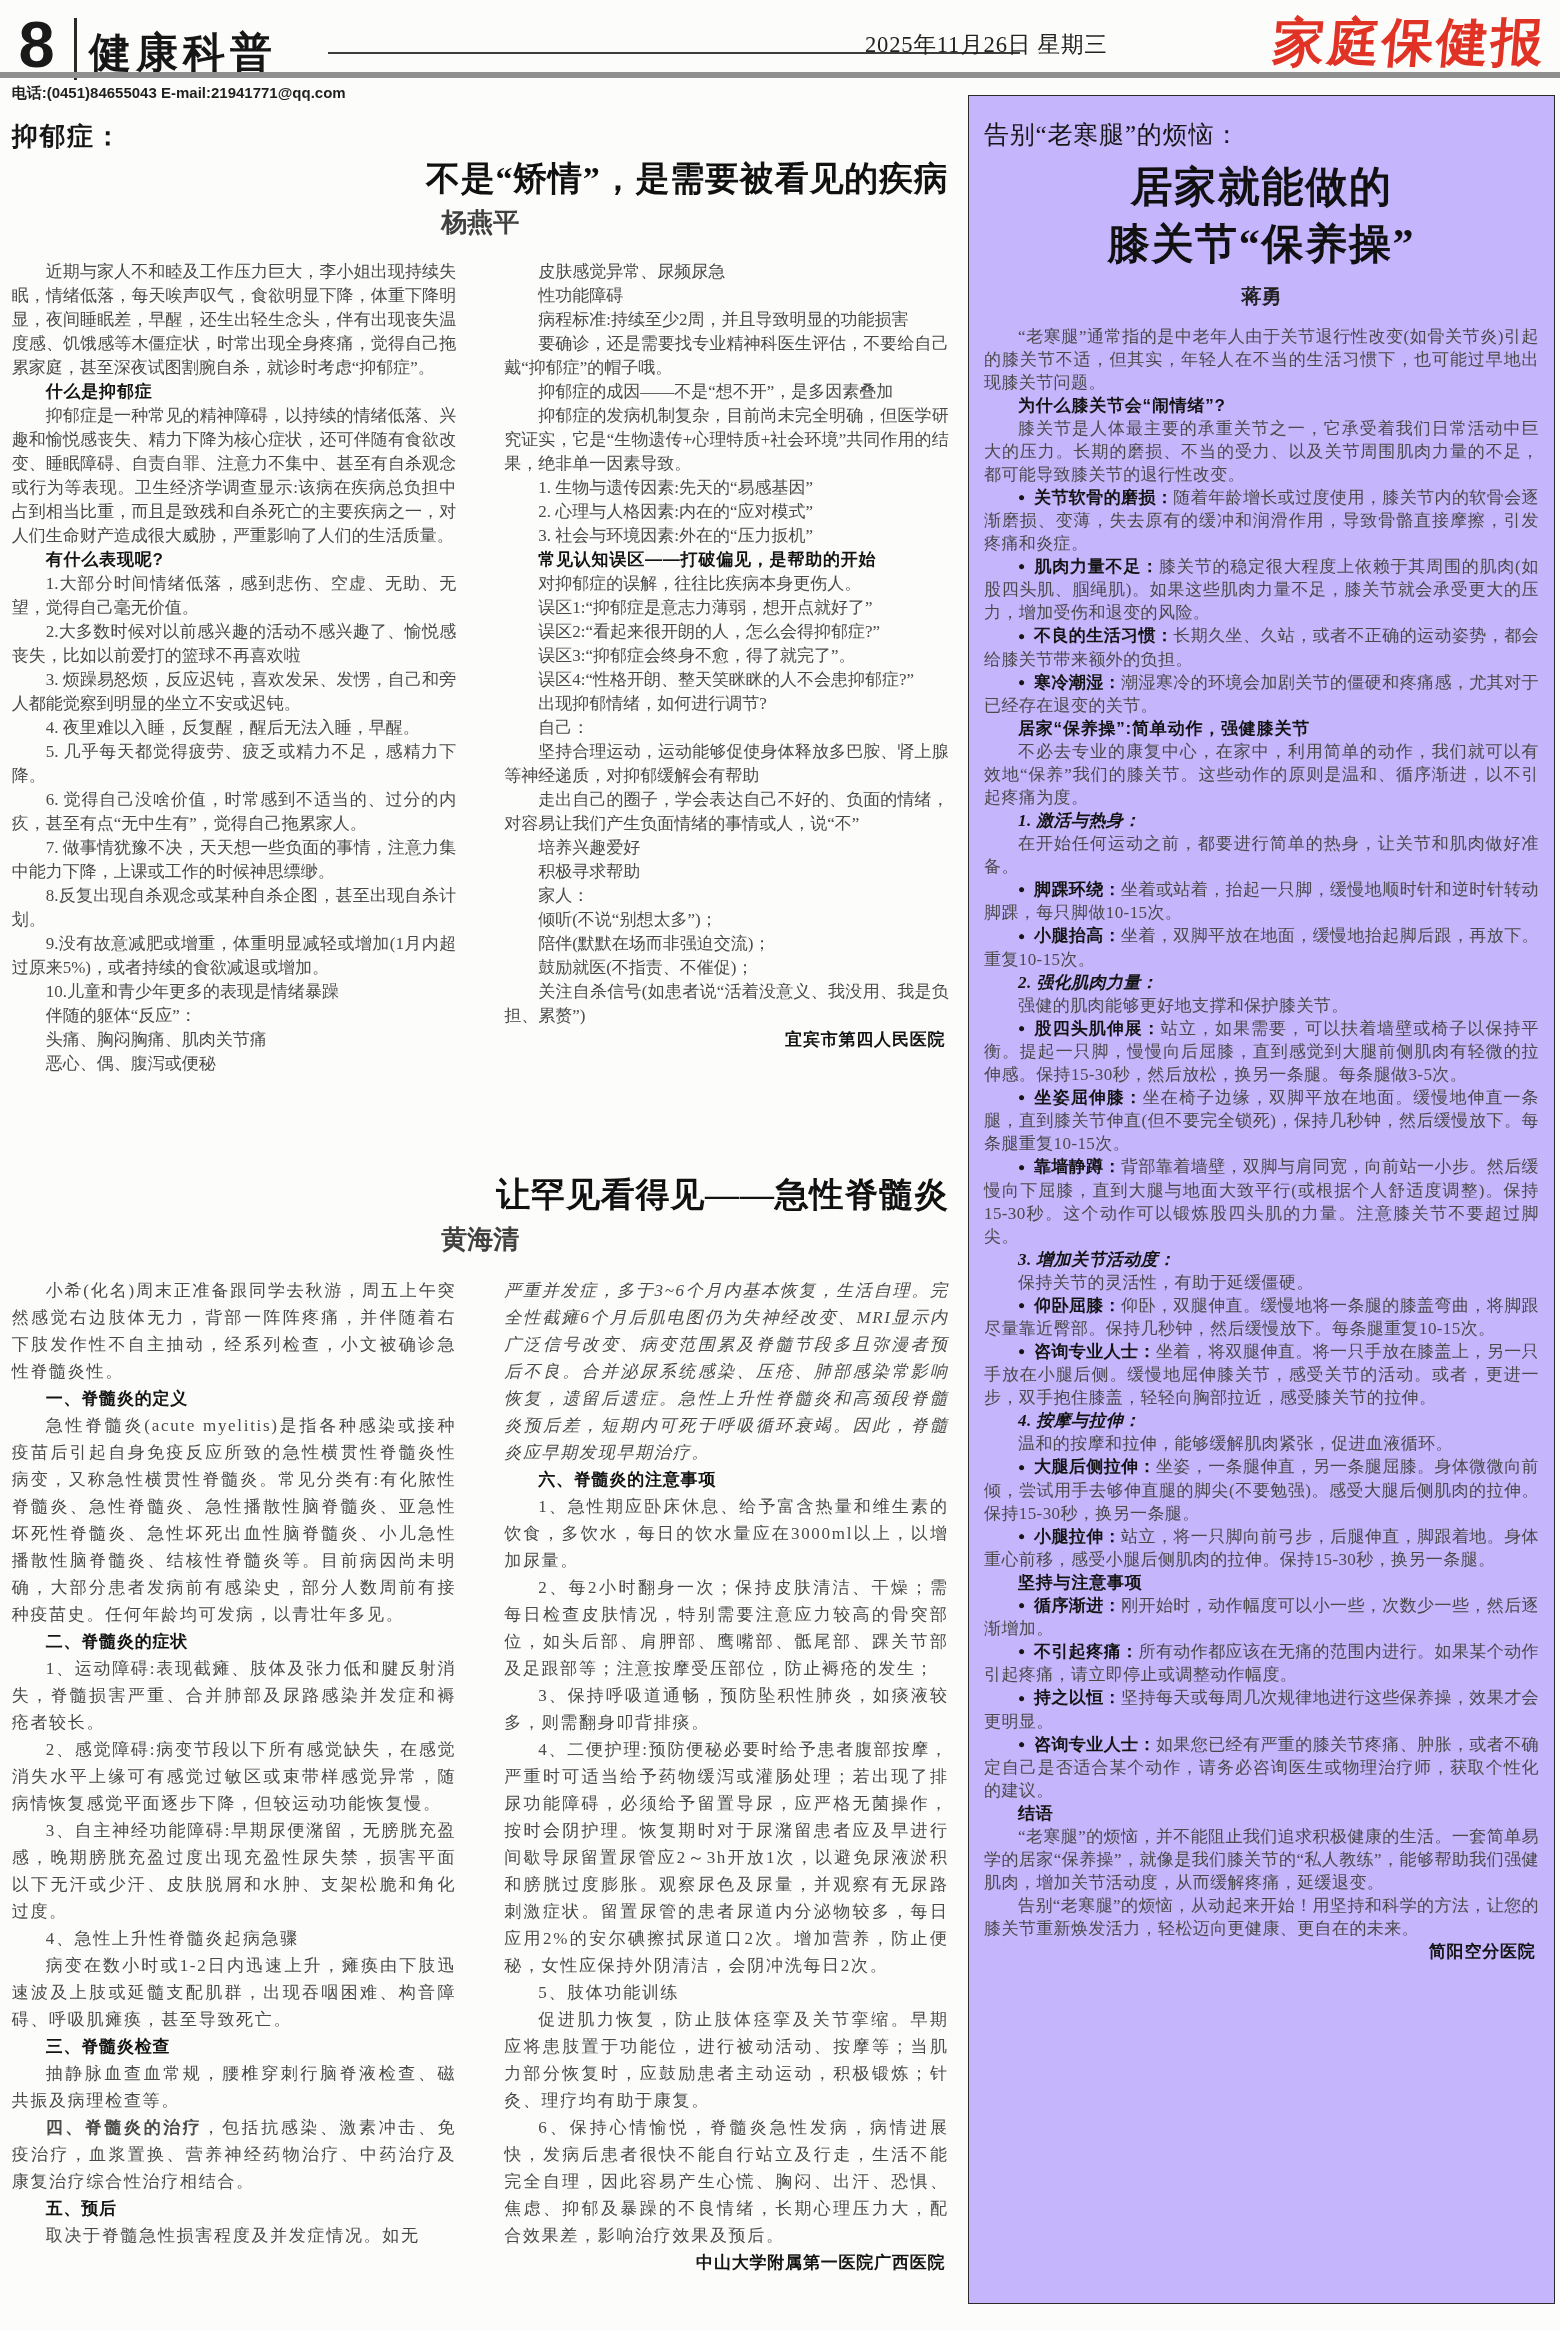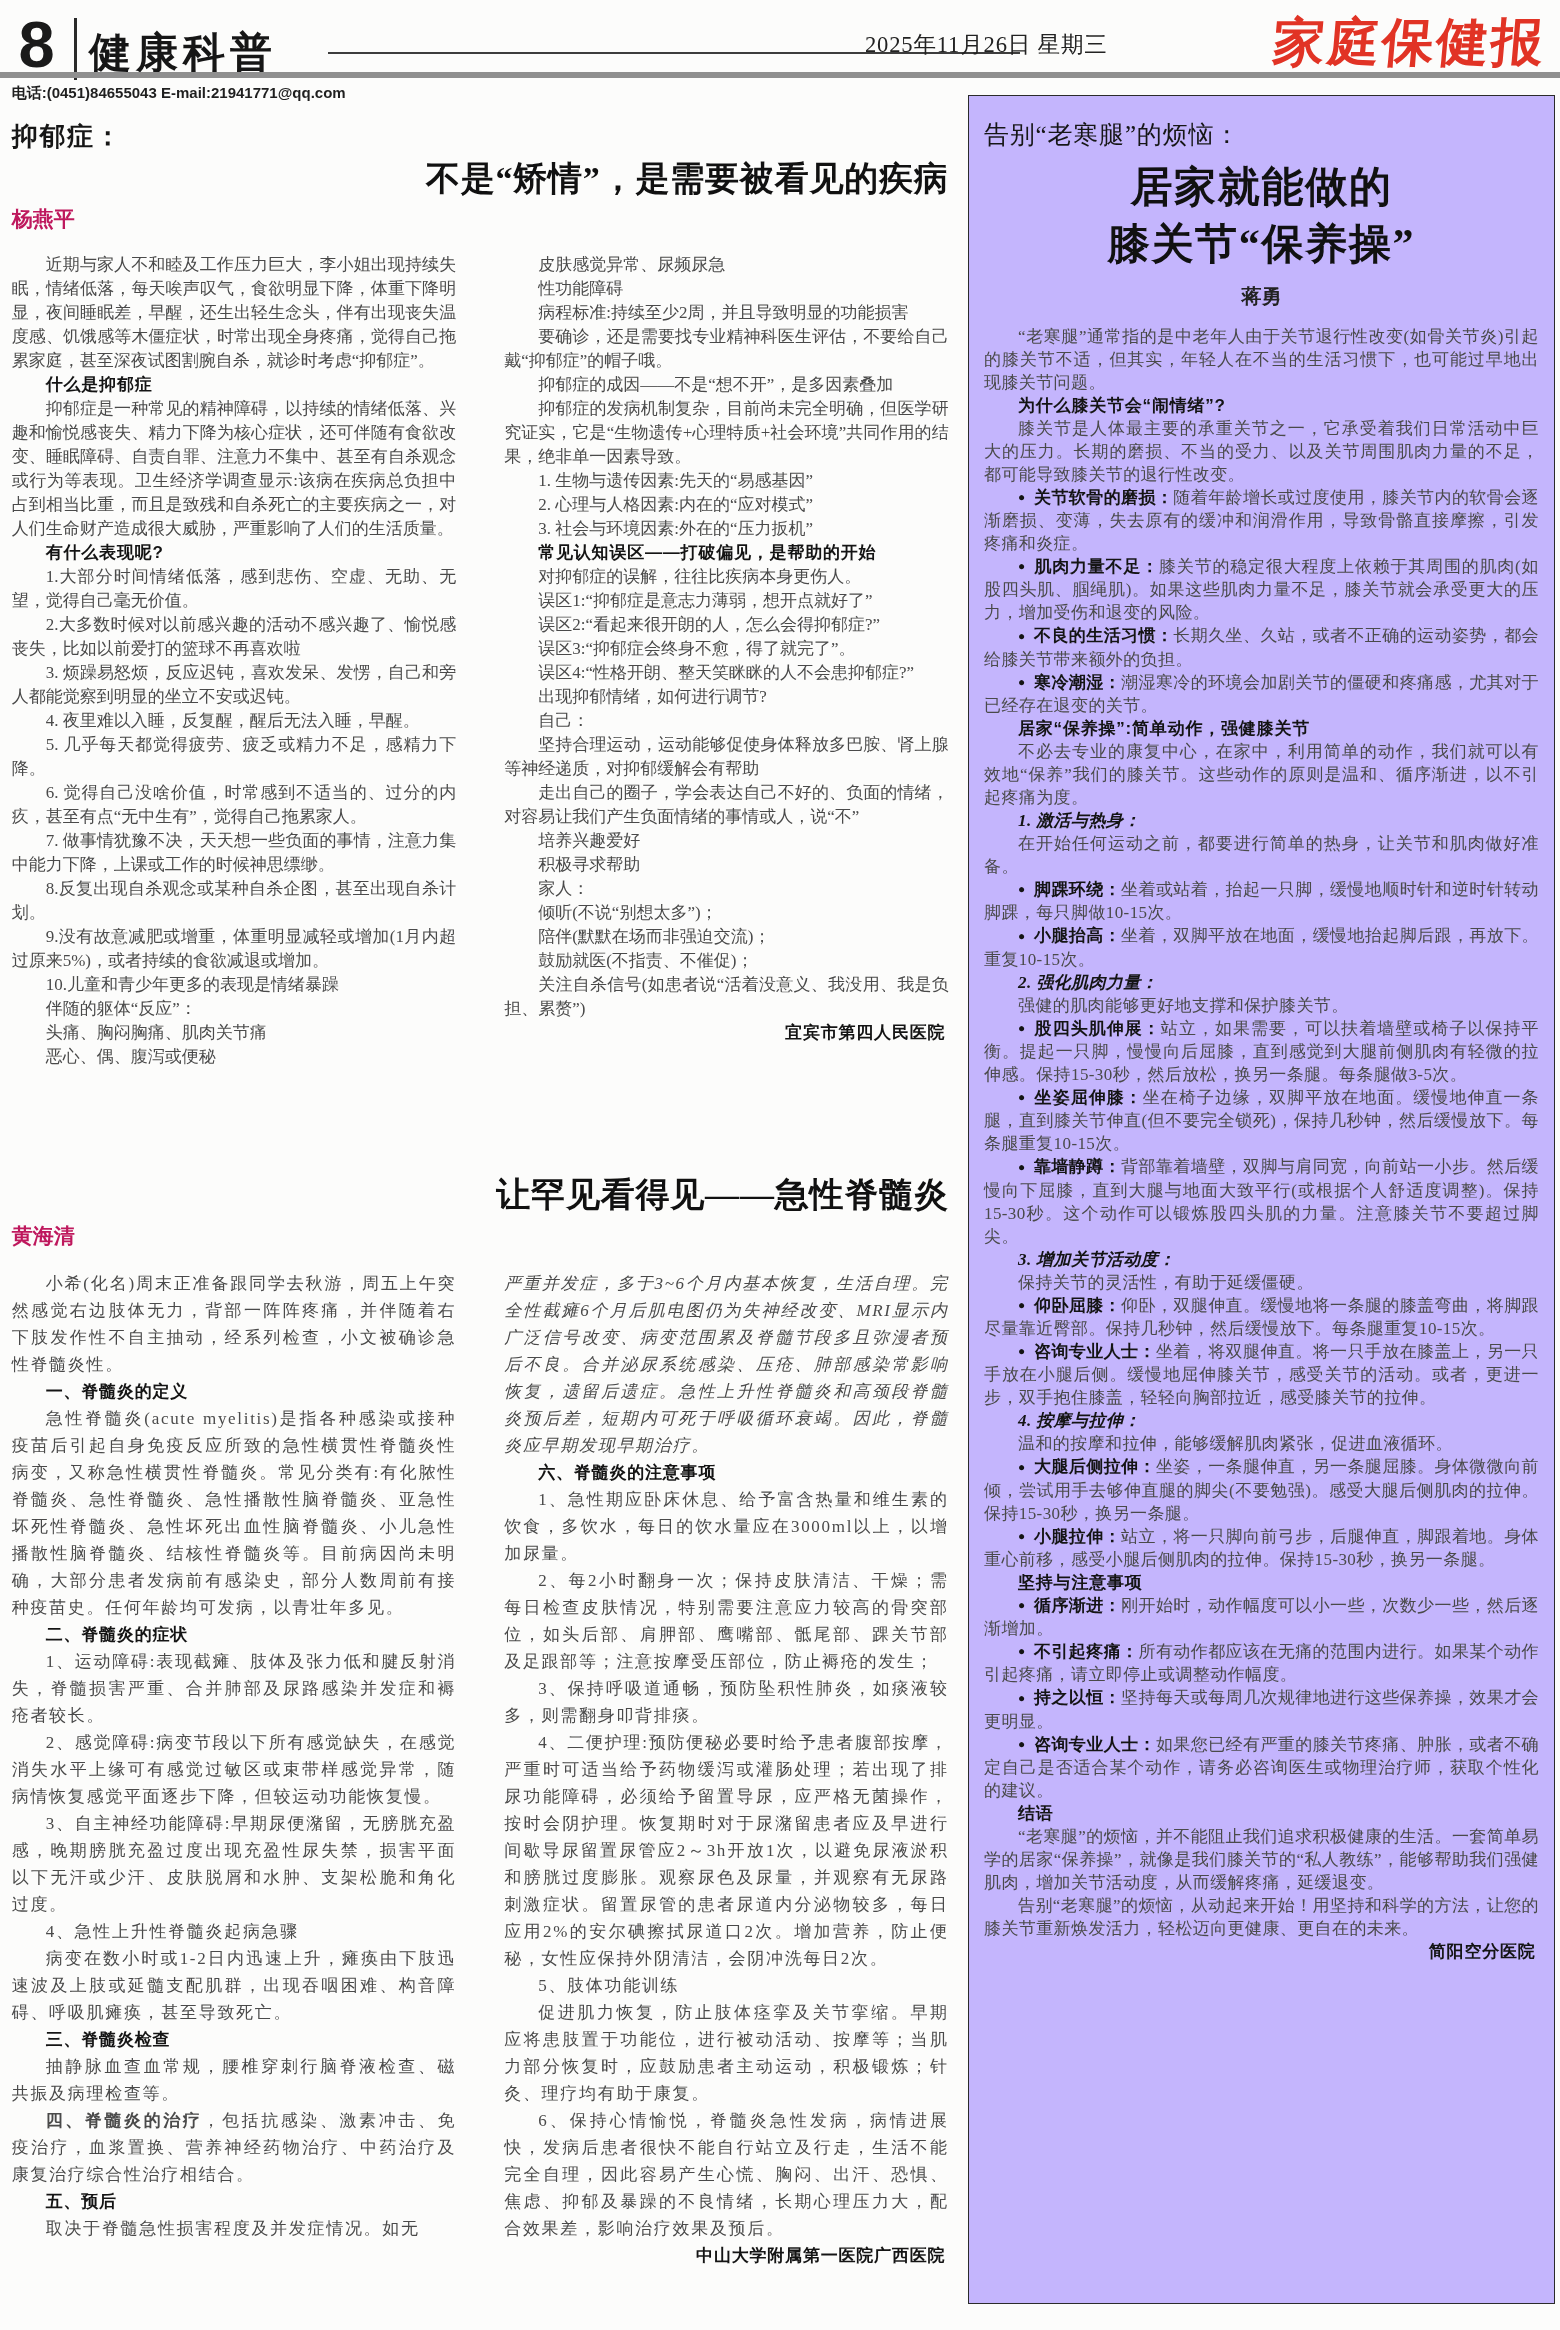--- a/index.html
+++ b/index.html
@@ -13,21 +13,21 @@
   .hdr-thinline{position:absolute;left:328px;top:52px;width:692px;height:1.7px;background:#3d3d3d;}
   .hdr-date{position:absolute;left:865px;top:28.5px;font-size:22.6px;color:#222;letter-spacing:0.8px;}
   .hdr-masthead{position:absolute;right:15px;top:8.4px;font-size:52px;font-weight:bold;color:#e13325;
                 letter-spacing:2.5px;transform:skewX(-5deg);}
   .hdr-thickrule{position:absolute;left:0;top:72px;width:1560px;height:5.9px;background:#8f8f8f;}
   .hdr-contact{position:absolute;left:11.7px;top:84px;font-size:15px;font-weight:bold;color:#1f1f1f;
                font-family:"Liberation Sans","DejaVu Sans",sans-serif;text-align:right;}
   
   .kicker{font-size:26px;font-weight:bold;color:#161616;letter-spacing:1.7px;}
   .headline{font-size:34px;font-weight:bold;color:#111;text-align:right;letter-spacing:0.8px;line-height:1.15;}
-  .author{font-size:21px;font-weight:bold;color:#be185d;}
+  .author{font-size:26px;font-weight:bold;color:#404040;text-align:center;}
   .cols{display:flex;gap:48px;margin-top:20px;}
   .col{flex:1;min-width:0;text-align:justify;}
   .col p,.knee-flow p{margin:0;}
   
   .it-p,.it-h,.it-hn,.it-cont,.it-bullet{margin:0;}
   .it-p{text-indent:2em;}
   .it-cont{text-indent:0;font-style:italic;}
   .it-h{text-indent:2em;font-weight:bold;color:#141414;font-family:"Liberation Sans","DejaVu Sans",sans-serif;letter-spacing:0.8px;}
   .it-hn{text-indent:2em;font-weight:bold;color:#141414;font-style:italic;}
   .it-bullet{text-indent:2em;}

